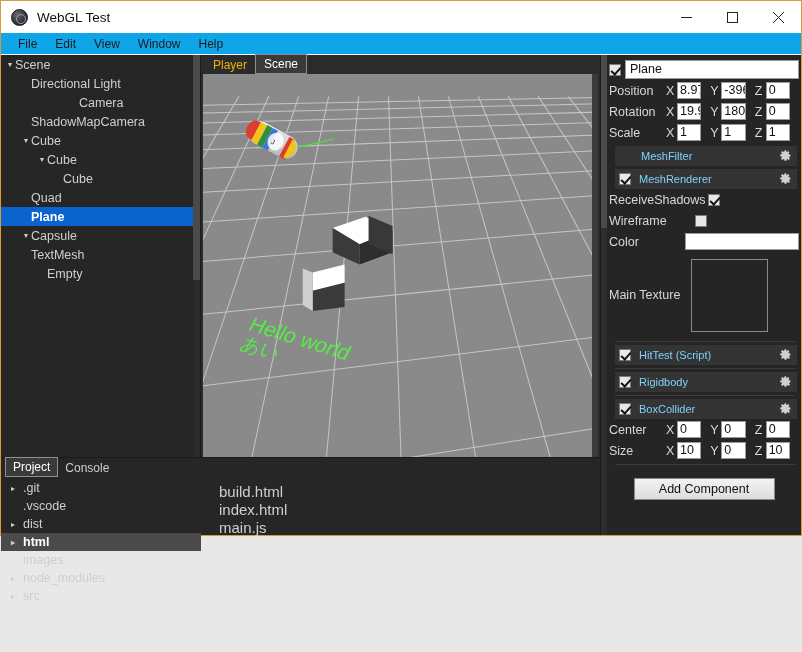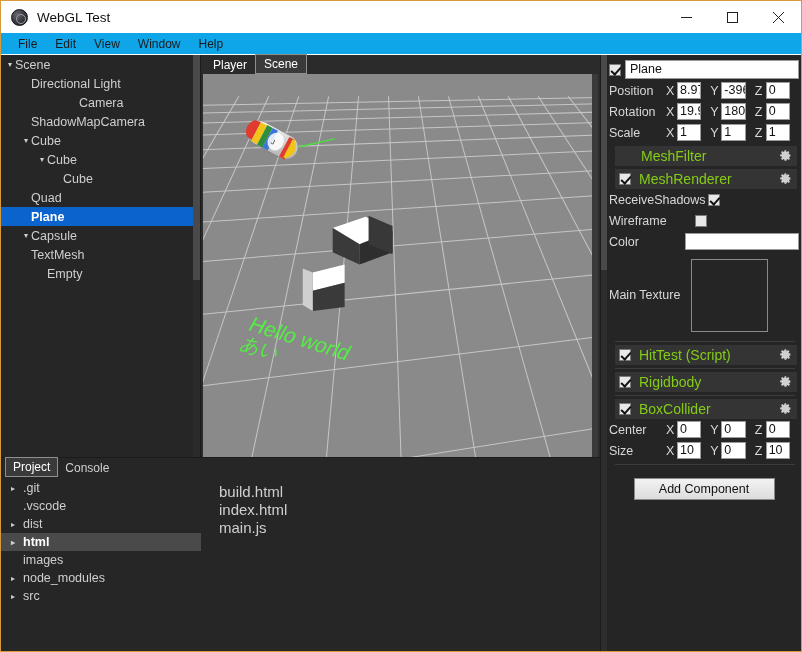--- a/index.html
+++ b/index.html
@@ -3,21 +3,21 @@
 <meta charset="utf-8">
 <style>
   * { box-sizing: border-box; margin:0; padding:0; }
   html,body { width:802px; height:652px; overflow:hidden; }
   body {
     font-family: "Liberation Sans", sans-serif;
     background:#e8e8e8;
     font-size:12px;
   }
   .window {
-    position:absolute; left:0; top:0; width:802px; height:652px;
+    position:absolute; left:0; top:0; width:802px; height:536px;
     border:1px solid #d79b3c;
     background:#2b2b2b;
     display:flex; flex-direction:column;
   }
   
   .titlebar {
     height:32px; background:#ffffff; flex:0 0 32px;
     display:flex; align-items:center; position:relative;
   }
   .app-icon {
@@ -66,21 +66,21 @@
   .h-scroll {
     position:absolute; right:0; top:0; width:7px; height:100%;
     background:#2b2b2b;
   }
   .h-scroll-thumb { position:absolute; top:0; left:0; width:7px; height:56%; background:#4a4a4a; }
 
   
   .viewport-col { flex:1 1 auto; display:flex; flex-direction:column; min-width:0; background:#2b2b2b; }
   .vp-tabs { height:19px; flex:0 0 19px; display:flex; align-items:flex-end; padding-left:4px; background:#2b2b2b; }
   .vp-tab {
-    font-size:12px; color:#ffffff; padding:1px 8px 1px 8px; line-height:16px;
+    font-size:12px; color:#eab308; padding:1px 8px 1px 8px; line-height:16px;
   }
   .vp-tab.active { border:1px solid #8f8f8f; color:#ffffff; background:#3a3a3a; }
   .vp-canvas { flex:1 1 auto; position:relative; overflow:hidden; background:#8a8a8a; margin:0 2px 0 2px; }
   .vp-canvas svg { display:block; width:100%; height:100%; }
   .vp-scroll { position:absolute; right:0; top:0; width:6px; height:100%; background:#3a3a3a; }
 
   
   .project { flex:1 1 auto; background:#262626; display:flex; flex-direction:column; min-height:0; border-top:1px solid #1b1b1b; }
   .pj-tabs { height:19px; flex:0 0 19px; display:flex; align-items:flex-end; padding-left:4px; }
   .pj-tab { font-size:12px; color:#cfcfcf; padding:1px 7px; line-height:16px; }
@@ -123,21 +123,21 @@
   .num {
     height:17px; background:#ffffff; border:1px solid #9a9a9a; color:#111;
     font-size:12.5px; padding-left:2px; line-height:15px; overflow:hidden;
     white-space:nowrap; flex:1 1 0; min-width:0; margin-right:9px;
   }
   .comp-header {
     height:20px; display:flex; align-items:center; background:#343434;
     margin:3px 2px 0 6px; padding-left:4px; position:relative;
   }
   .comp-header.indent-title { padding-left:22px; }
-  .comp-title { color:#84cc16; font-size:14px; margin-left:4px; }
+  .comp-title { color:#7dd3fc; font-size:11px; margin-left:4px; }
   .gear { position:absolute; right:5px; top:3px; width:13px; height:13px; }
   .sep { height:1px; background:#3c3c3c; margin:3px 4px 0 6px; }
   .prop-row { display:flex; align-items:center; height:21px; }
   .prop-label { color:#d8d8d8; font-size:12.5px; }
   .color-swatch { width:118px; height:17px; background:#ffffff; border:1px solid #9a9a9a; margin-left:6px; }
   .tex-box { width:77px; height:73px; border:1px solid #8a8a8a; background:#252525; }
   .addcomp-wrap { display:flex; justify-content:center; margin-top:13px; }
   .addcomp {
     width:141px; height:22px; background:linear-gradient(#f2f2f2,#dddddd);
     border:1px solid #8a8a8a; color:#111; font-size:12.5px;

